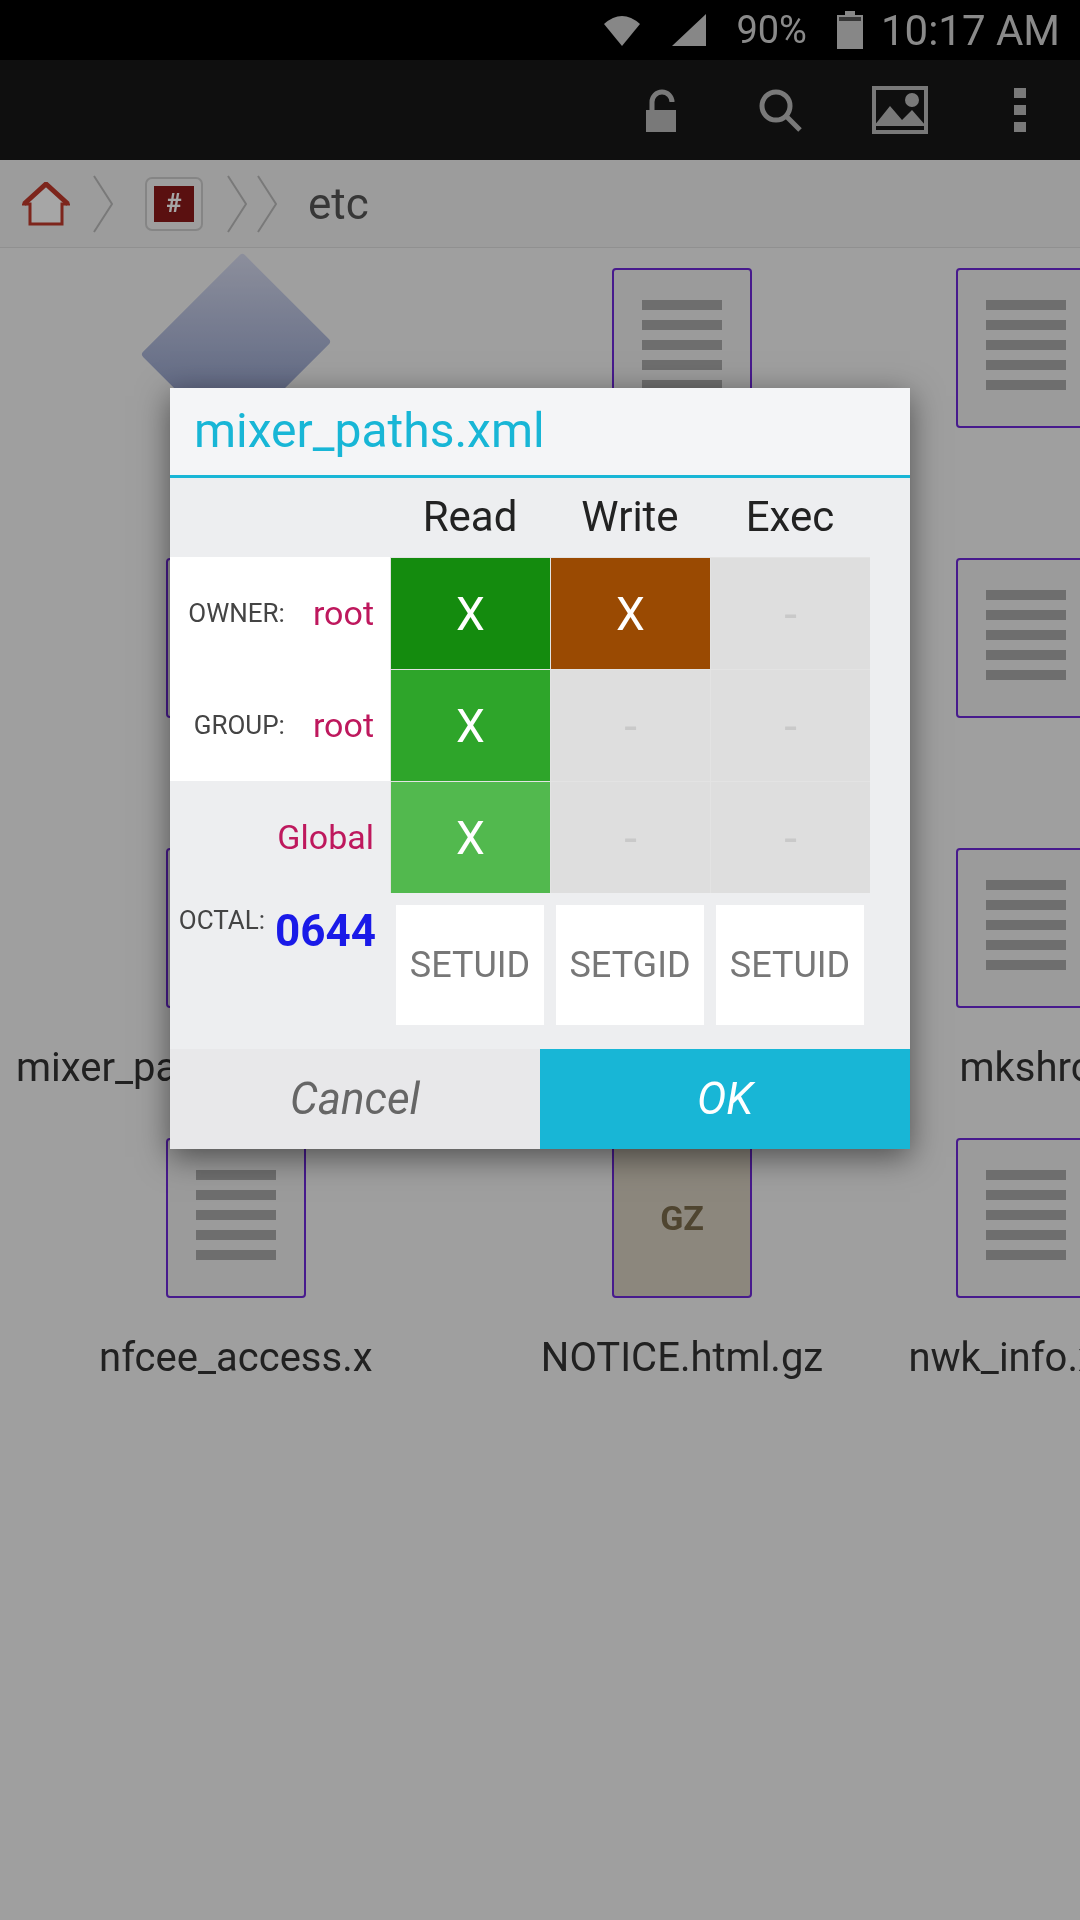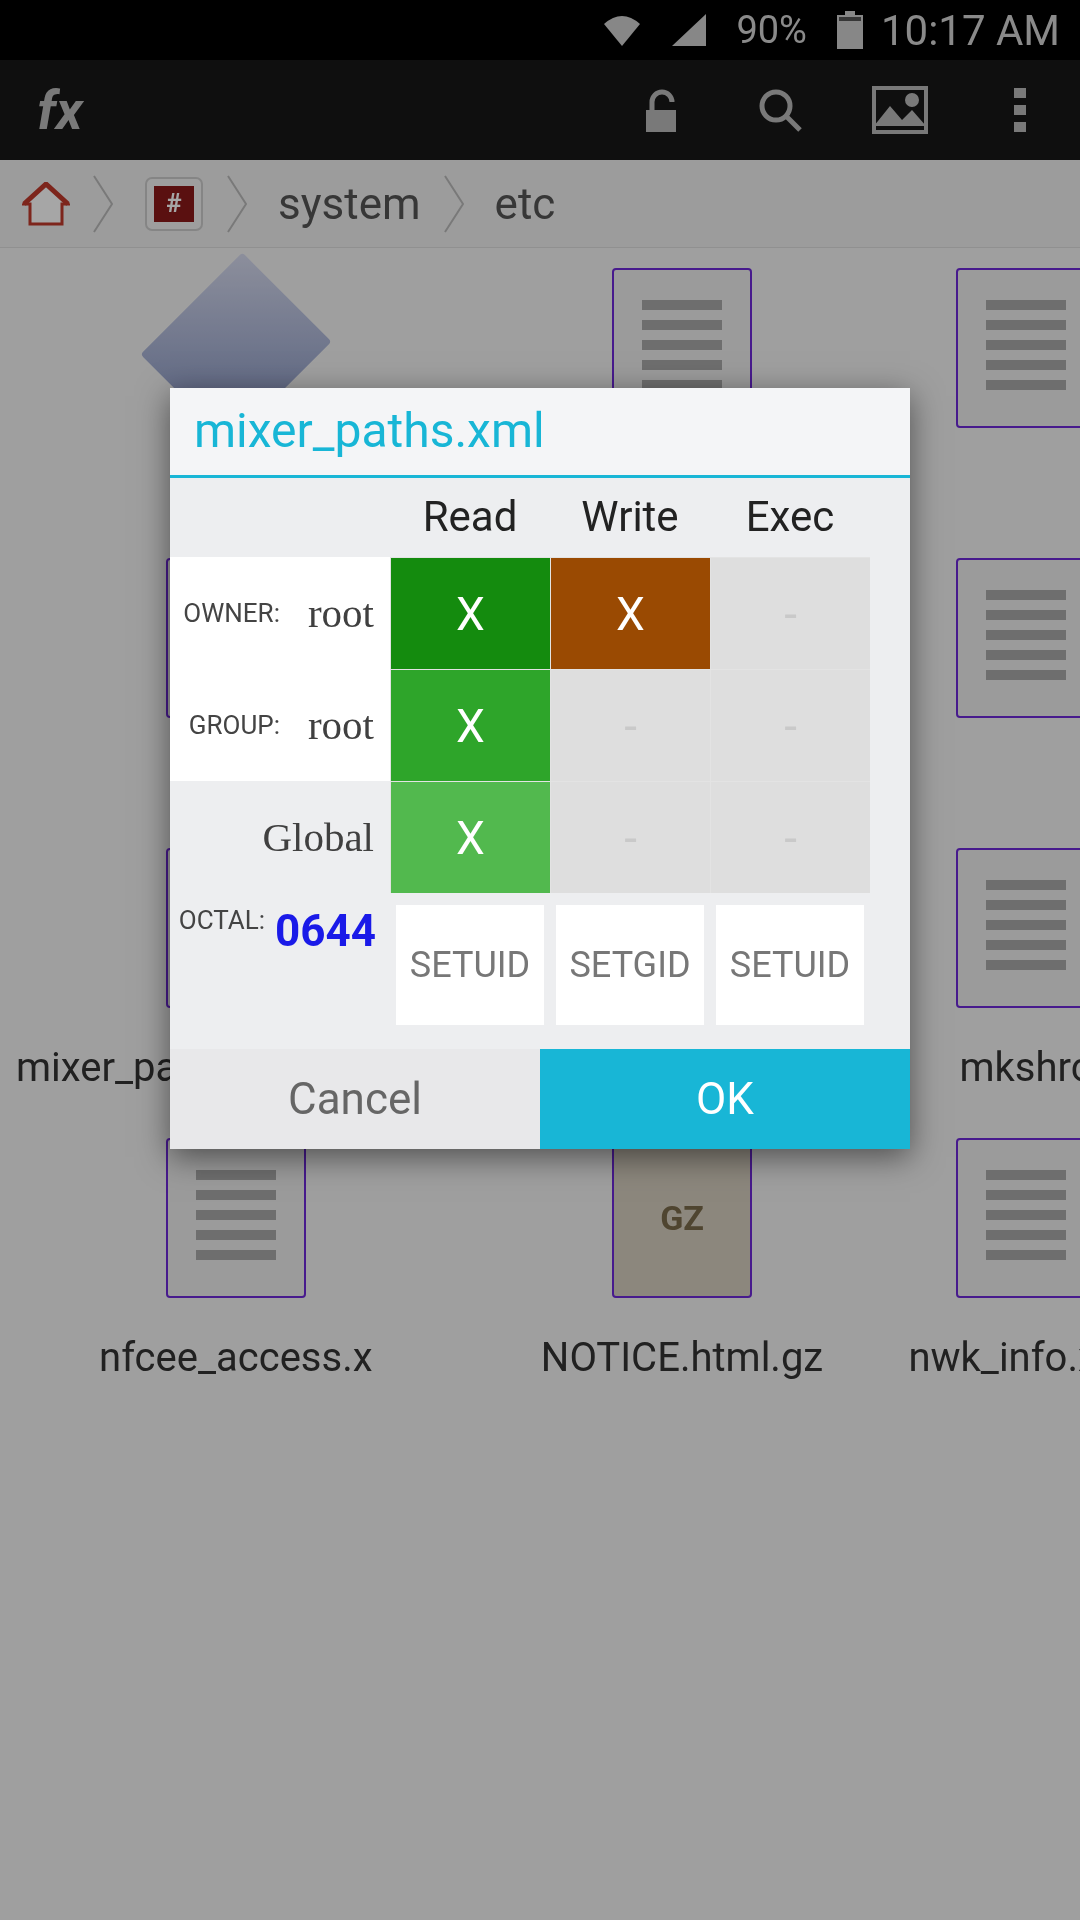--- a/index.html
+++ b/index.html
@@ -35,35 +35,35 @@
 .dialog { margin-top: 388px; width: 740px; background: #edeef0; box-shadow: 0 8px 30px rgba(0,0,0,0.5); display:flex; flex-direction:column; }
 .dialog-title { color:#18b6d6; font-size:48px; padding: 14px 24px 16px; background:#f4f5f7; }
 .dialog-hr { height:3px; background:#18b6d6; }
 .perm-table { display:flex; flex-direction:column; background:#edeef0; padding-bottom: 14px; }
 .perm-row { display:grid; grid-template-columns: 220px 160px 160px 160px; }
 .perm-header-row { display:grid; grid-template-columns: 220px 160px 160px 160px; }
 .perm-header-row .h { text-align:center; font-size:42px; color:#222; padding: 14px 0 16px; }
 .perm-label { background:#fff; display:flex; align-items:baseline; justify-content:flex-end; gap:28px; padding-right:16px; height:112px; }
 .perm-label.nolabel { background:transparent;padding-left:7px; }
 .perm-label .lbl-small { font-size:26px; color:#444; align-self:center; }
-.perm-label .lbl-big { font-size:41px; color:#404040; align-self:center;font-family:Liberation Serif, serif; }
+.perm-label .lbl-big { font-size:34px; color:#be185d; align-self:center; }
 .perm-cell { height:112px; display:flex; align-items:center; justify-content:center; font-size:46px; color:#fff; border-top:1px solid #e3e3e3; border-left:1px solid #e3e3e3; }
 .perm-cell.off { background:#dedede; color:#c9c9c9; }
 .perm-cell.read0 { background:#148b0e; }
 .perm-cell.read1 { background:#2ea52a; }
 .perm-cell.read2 { background:#52b94e; }
 .perm-cell.write0 { background:#9a4a02; }
 
 .perm-bottom-row { display:grid; grid-template-columns: 220px 160px 160px 160px; padding-top: 12px; }
 .octal-box { display:flex; justify-content:flex-end; gap:10px; padding-right:14px; }
 .octal-box .lbl-small { font-size:26px; color:#444; }
 .octal-box .octal-val { font-size:44px; font-weight:bold; color:#1a1ae8; }
 .flag-btn { margin: 0 6px; height:120px; background:#fff; display:flex; align-items:center; justify-content:center; font-size:36px; color:#777; }
 
-.dialog-actions { display:grid; grid-template-columns: 1fr 1fr; height:100px; margin-top: 10px; }
+.dialog-actions { display:grid; grid-template-columns: 1fr 1fr; height:100px; margin-top: 10px; font-style: italic; }
 .dlg-btn { display:flex; align-items:center; justify-content:center; font-size:44px; }
 .dlg-btn.cancel { background:#e8e8ea; color:#666; }
 .dlg-btn.ok { background:#18b6d6; color:#fff; }
 
 svg { display:block; }
 </style>
 </head>
 <body>
 
 <div class="status-bar">
@@ -84,21 +84,20 @@
           <rect x="0" y="4" width="26" height="34" fill="#cfcfcf"></rect>
           <rect x="8" y="0" width="10" height="5" fill="#cfcfcf"></rect>
           <rect x="2" y="6" width="22" height="4" fill="#555"></rect>
         </svg>
     </span>
   </div>
   <span style="font-size:42px;">10:17 AM</span>
 </div>
 
 <div class="app-header">
-  <div class="app-logo">fx</div>
   <div class="spacer"></div>
   <div class="hdr-btn">
     <svg width="52" height="52" viewBox="0 0 52 52" fill="#bbb">
         <rect x="12" y="26" width="30" height="22"></rect>
         <path d="M18 26 v-8 a10 10 0 0 1 20 0" stroke="#bbb" stroke-width="5" fill="none"></path>
       </svg>
   </div>
   <div class="hdr-btn">
     <svg width="52" height="52" viewBox="0 0 52 52" fill="none" stroke="#bbb" stroke-width="5">
         <circle cx="22" cy="22" r="14"></circle>
@@ -137,23 +136,20 @@
     <svg width="60" height="56" viewBox="0 0 60 56">
         <rect x="2" y="2" width="56" height="52" rx="6" fill="#f3f3f3" stroke="#ccc" stroke-width="2"></rect>
         <rect x="10" y="10" width="40" height="36" fill="#8a1a1a"></rect>
         <text x="30" y="36" text-anchor="middle" fill="#fff" font-size="26" font-weight="bold">#</text>
       </svg>
   </div>
   <div class="crumb-sep">
       <svg width="22" height="60" viewBox="0 0 22 60" fill="none" stroke="#bbb" stroke-width="2">
         <path d="M2 2 L20 30 L2 58"></path>
       </svg>
-    </div>
-  <div class="crumb">
-      <span>system</span>
     </div>
   <div class="crumb-sep">
       <svg width="22" height="60" viewBox="0 0 22 60" fill="none" stroke="#bbb" stroke-width="2">
         <path d="M2 2 L20 30 L2 58"></path>
       </svg>
     </div>
   <div class="crumb">
       <span>etc</span>
     </div>
 </div>

